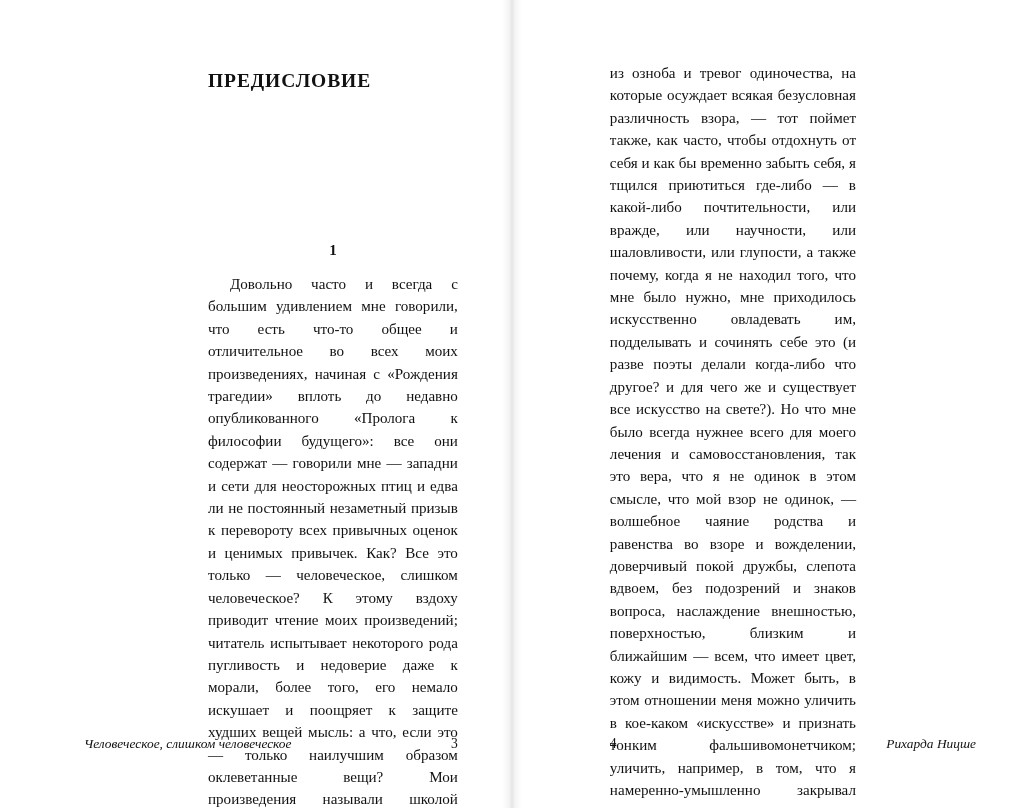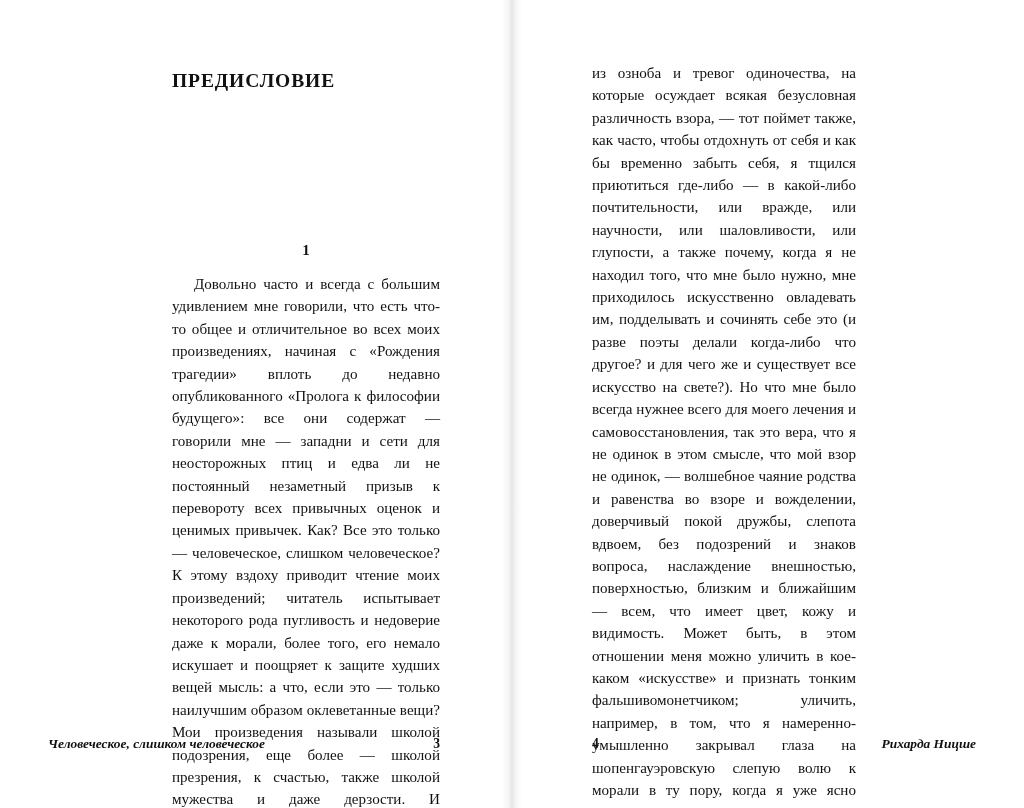--- a/index.html
+++ b/index.html
@@ -38,20 +38,21 @@
     pointer-events: none;
   }
   .page {
     position: relative;
     width: 512px;
     height: 808px;
     box-sizing: border-box;
   }
   .page-left {
     padding: 62px 72px 0 172px;
+    margin-left: 36px;
   }
   .page-right {
     padding: 62px 168px 0 80px;
   }
   .chapter-title {
     font-size: 19.5px;
     font-weight: bold;
     letter-spacing: 0.9px;
     margin: 8px 0 0 0;
     text-align: left;
@@ -85,21 +86,20 @@
     padding: 0 72px 0 48px;
   }
   .footer-right {
     padding: 0 48px 0 80px;
   }
   .footer-row {
     display: flex;
     align-items: center;
     justify-content: space-between;
     width: 100%;
-    font-weight: bold;
   }
   .running-head {
     font-style: italic;
     font-size: 13.4px;
     white-space: nowrap;
   }
   .folio {
     font-size: 13.6px;
   }
   .spacer { flex: 1 1 auto; }

